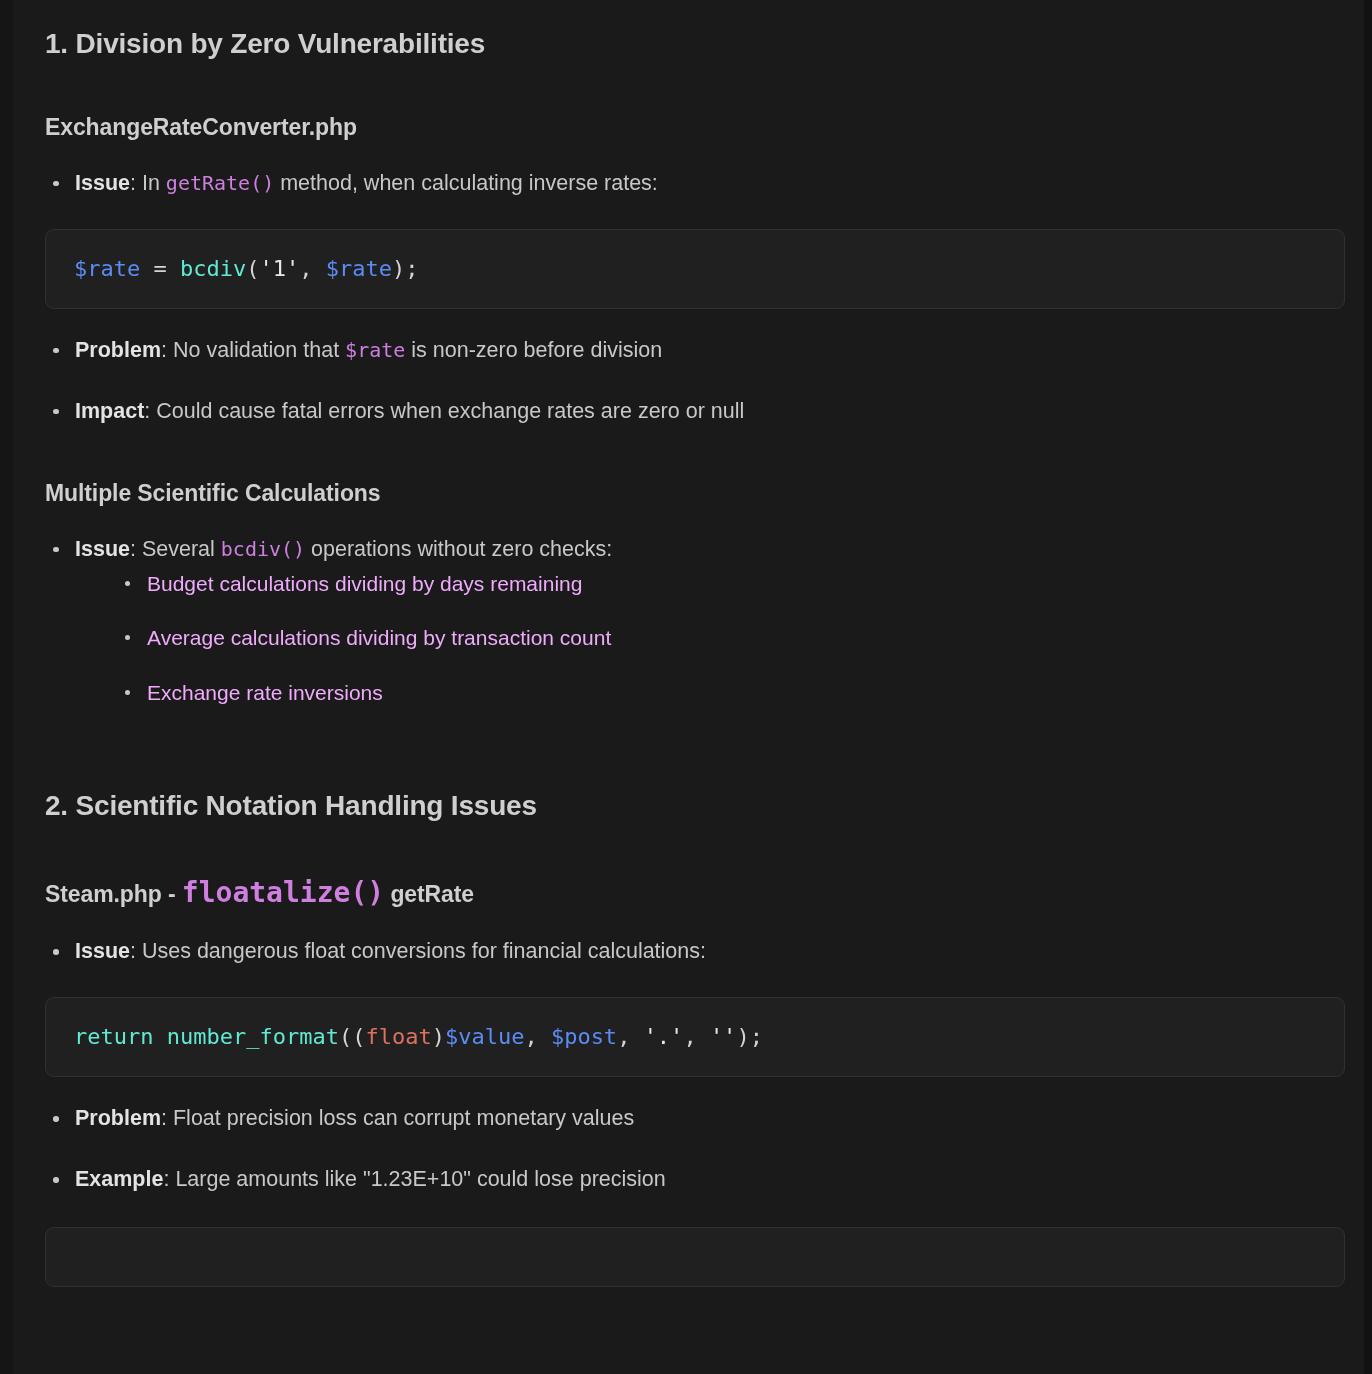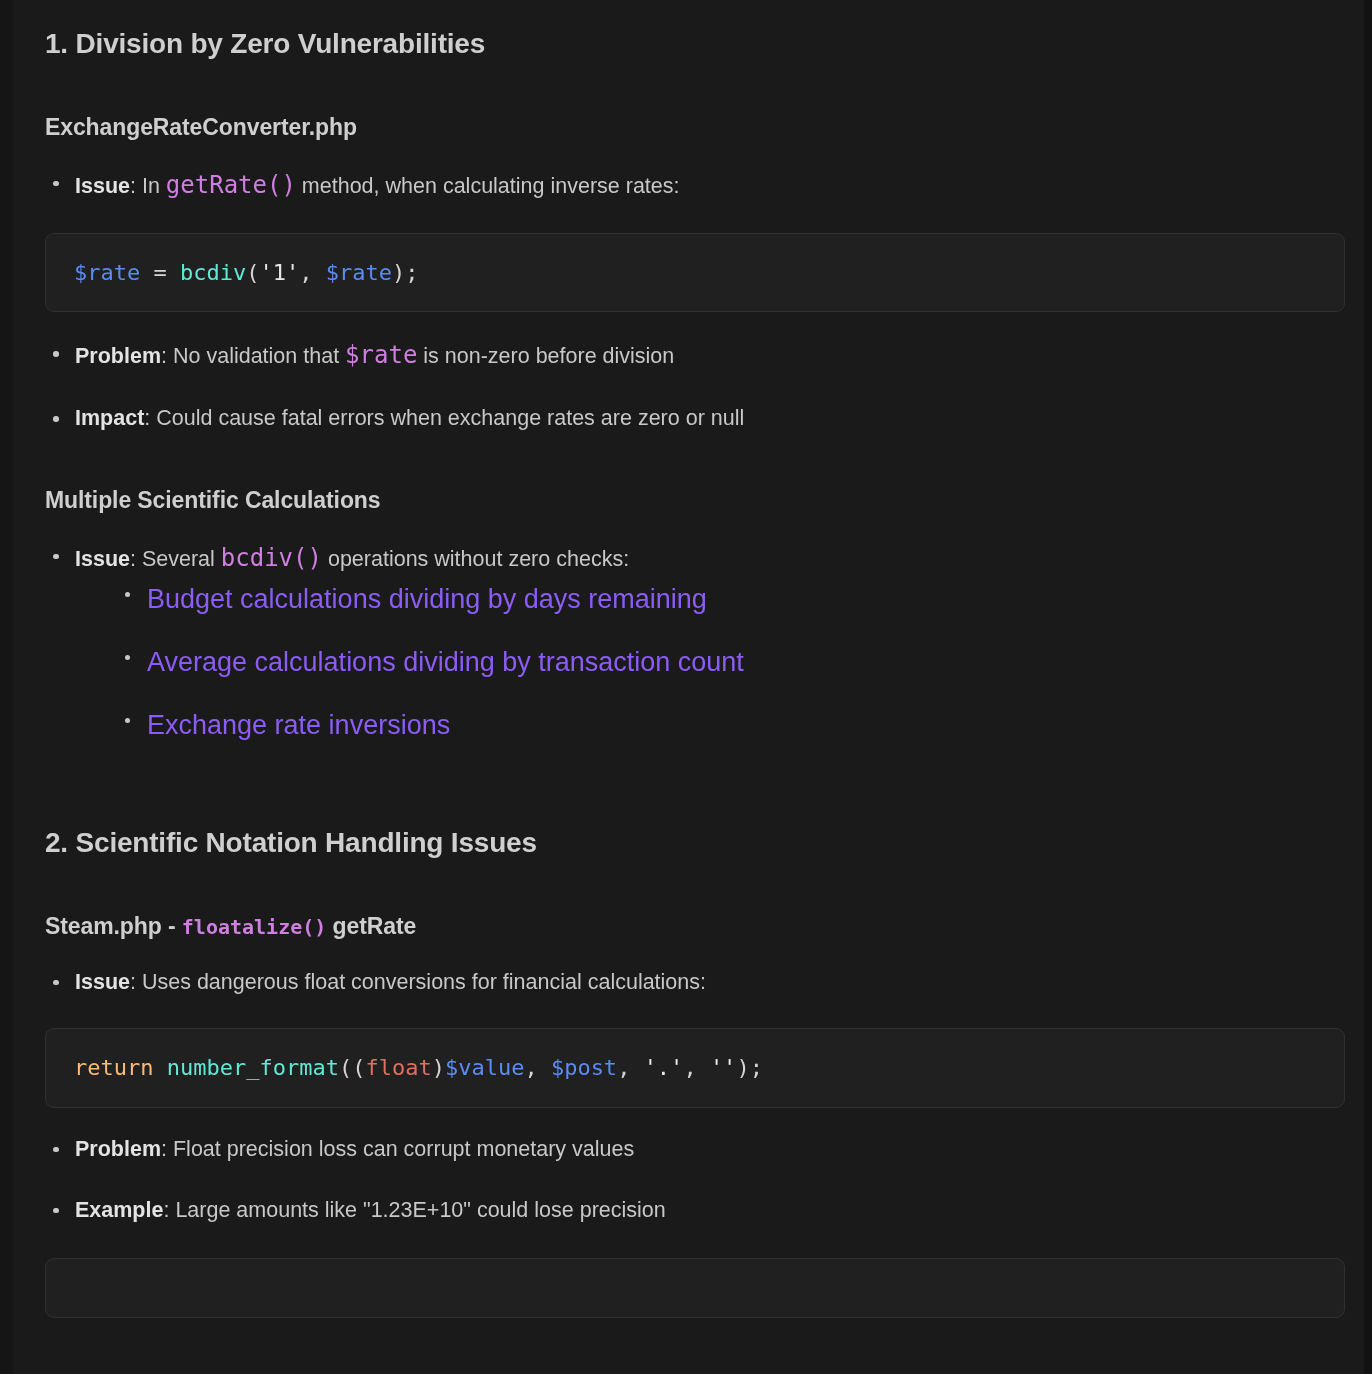--- a/index.html
+++ b/index.html
@@ -64,21 +64,21 @@
     font-size: 23px;
     font-weight: bold;
     color: #cfcfcf;
     letter-spacing: -0.1px;
     margin: 0;
     padding: 52px 0 0 0;
     line-height: 1.25;
   }
   .h3 .code-inline {
     font-weight: bold;
-    font-size: 20px;
+    font-size: 28px;
   }
 
   
   ul.bullets {
     list-style: none;
     margin: 0;
     padding: 0;
   }
   ul.bullets.level1 { padding: 26px 0 0 0; }
   ul.bullets.level2 { padding: 0; margin-top: 4px; }
@@ -97,36 +97,36 @@
     position: absolute;
     left: 8px;
     top: 13px;
     width: 5.5px;
     height: 5.5px;
     border-radius: 50%;
     background: #c8c8c8;
   }
   ul.level2 { padding-left: 42px !important; }
   ul.level2 li.bullet {
-    font-size: 27px;
+    font-size: 21px;
     margin-bottom: 24px;
-    color: #8b5cf6;
+    color: #f0abfc;
   }
   ul.level2 li.bullet::before {
     width: 5px; height: 5px; top: 12px; left: 8px;
   }
   li.bullet .lead {
     font-weight: bold;
     color: #e3e3e3;
   }
 
   
   .code-inline {
     font-family: "DejaVu Sans Mono", monospace;
-    font-size: 24px;
+    font-size: 20px;
     color: #cf7fe0;
     letter-spacing: 0;
   }
 
   
   .codeblock {
     margin: 30px 0 0 0;
     background: #202020;
     border: 1px solid #313131;
     border-radius: 9px;
@@ -139,21 +139,21 @@
     font-size: 22px;
     line-height: 1.35;
     color: #d8d8d8;
     white-space: pre;
   }
   .tok-var   { color: #5b8cf5; }
   .tok-fn    { color: #5eead4; }
   .tok-punct { color: #d4d4d4; }
   .tok-str   { color: #e8e8e8; }
   .tok-op    { color: #d4d4d4; }
-  .tok-kw    { color: #fdba74; }
+  .tok-kw    { color: #5eead4; }
   .tok-type  { color: #e0705f; }
 
   
   .codeblock.cut {
     margin-top: 32px;
     height: 60px;
     padding-top: 18px;
   }
 </style>
 </head>

